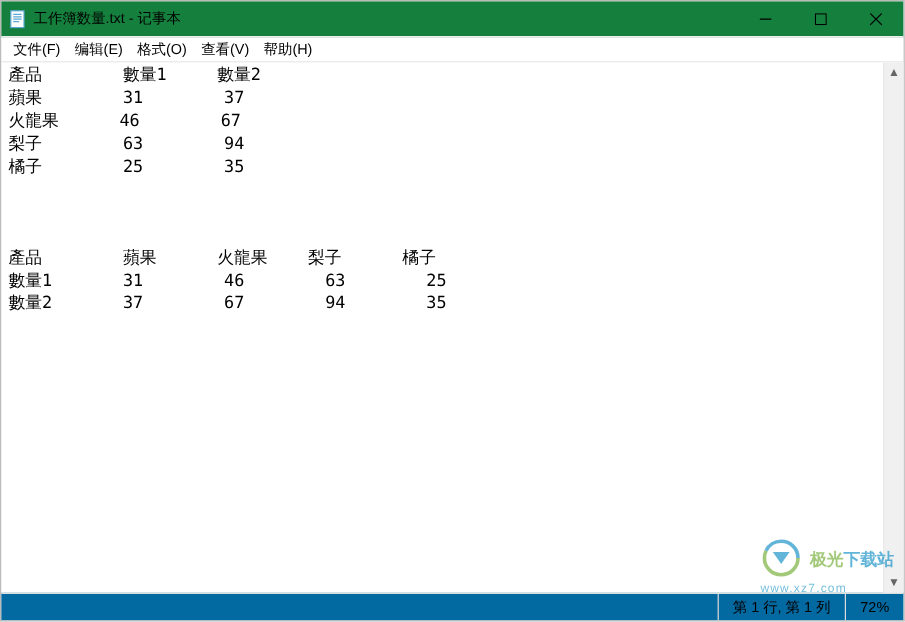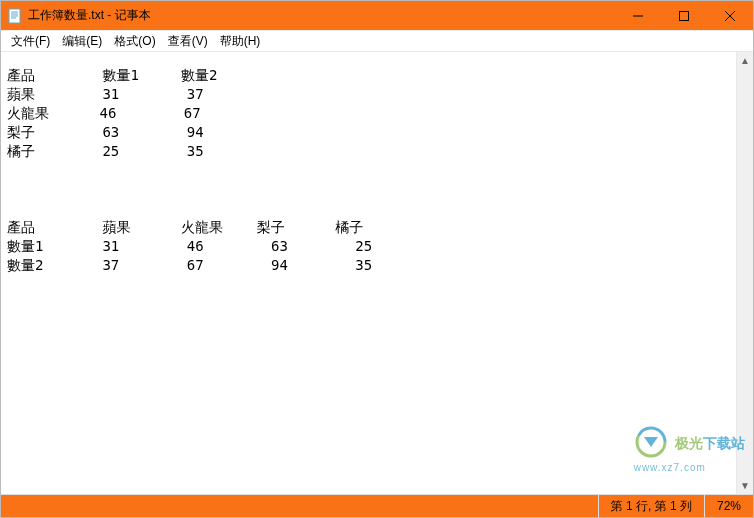--- a/index.html
+++ b/index.html
@@ -13,21 +13,21 @@
       display: flex;
       flex-direction: column;
       overflow: hidden;
       position: relative;
     }
     .titlebar {
       height: 30px;
       display: flex;
       align-items: center;
       padding-left: 6px;
-      background: #f97316;
+      background: #15803d;
       border-bottom: 1px solid #eee;
     }
     .titlebar .icon {
       width: 16px;
       height: 16px;
       margin-right: 5px;
     }
     .titlebar .title {
       flex: 1;
       font-size: 12px;
@@ -62,43 +62,42 @@
     .content {
       flex: 1;
       padding: 2px 6px;
       font-family: "SimSun", "Microsoft YaHei", monospace;
       font-size: 14px;
       line-height: 19px;
       white-space: pre;
       color: #000;
       overflow: auto;
       position: relative;
-      margin-top: 12px;
     }
     .statusbar {
       height: 23px;
       display: flex;
       align-items: flex-end;
       border-top: 1px solid #ddd;
       font-size: 12px;
-      background: #f97316;
+      background: #0369a1;
     }
     .status-spacer { flex: 1; }
     .status-cell {
       padding: 0 12px;
       border-left: 1px solid #ddd;
       height: 100%;
       display: flex;
       align-items: center;
     }
     .status-cell:first-of-type { border-left: 1px solid #ddd; }
     .watermark {
       position: absolute;
       right: 8px;
-      bottom: 44px;
+      bottom: 21px;
       opacity: 0.7;
       pointer-events: none;
     }
     .wm-logo {
       display:inline-block; vertical-align: middle;
     }
     .wm-text {
       display:inline-block; vertical-align: middle;
       font-size: 14px; font-weight: bold;
       margin-left: 4px;

